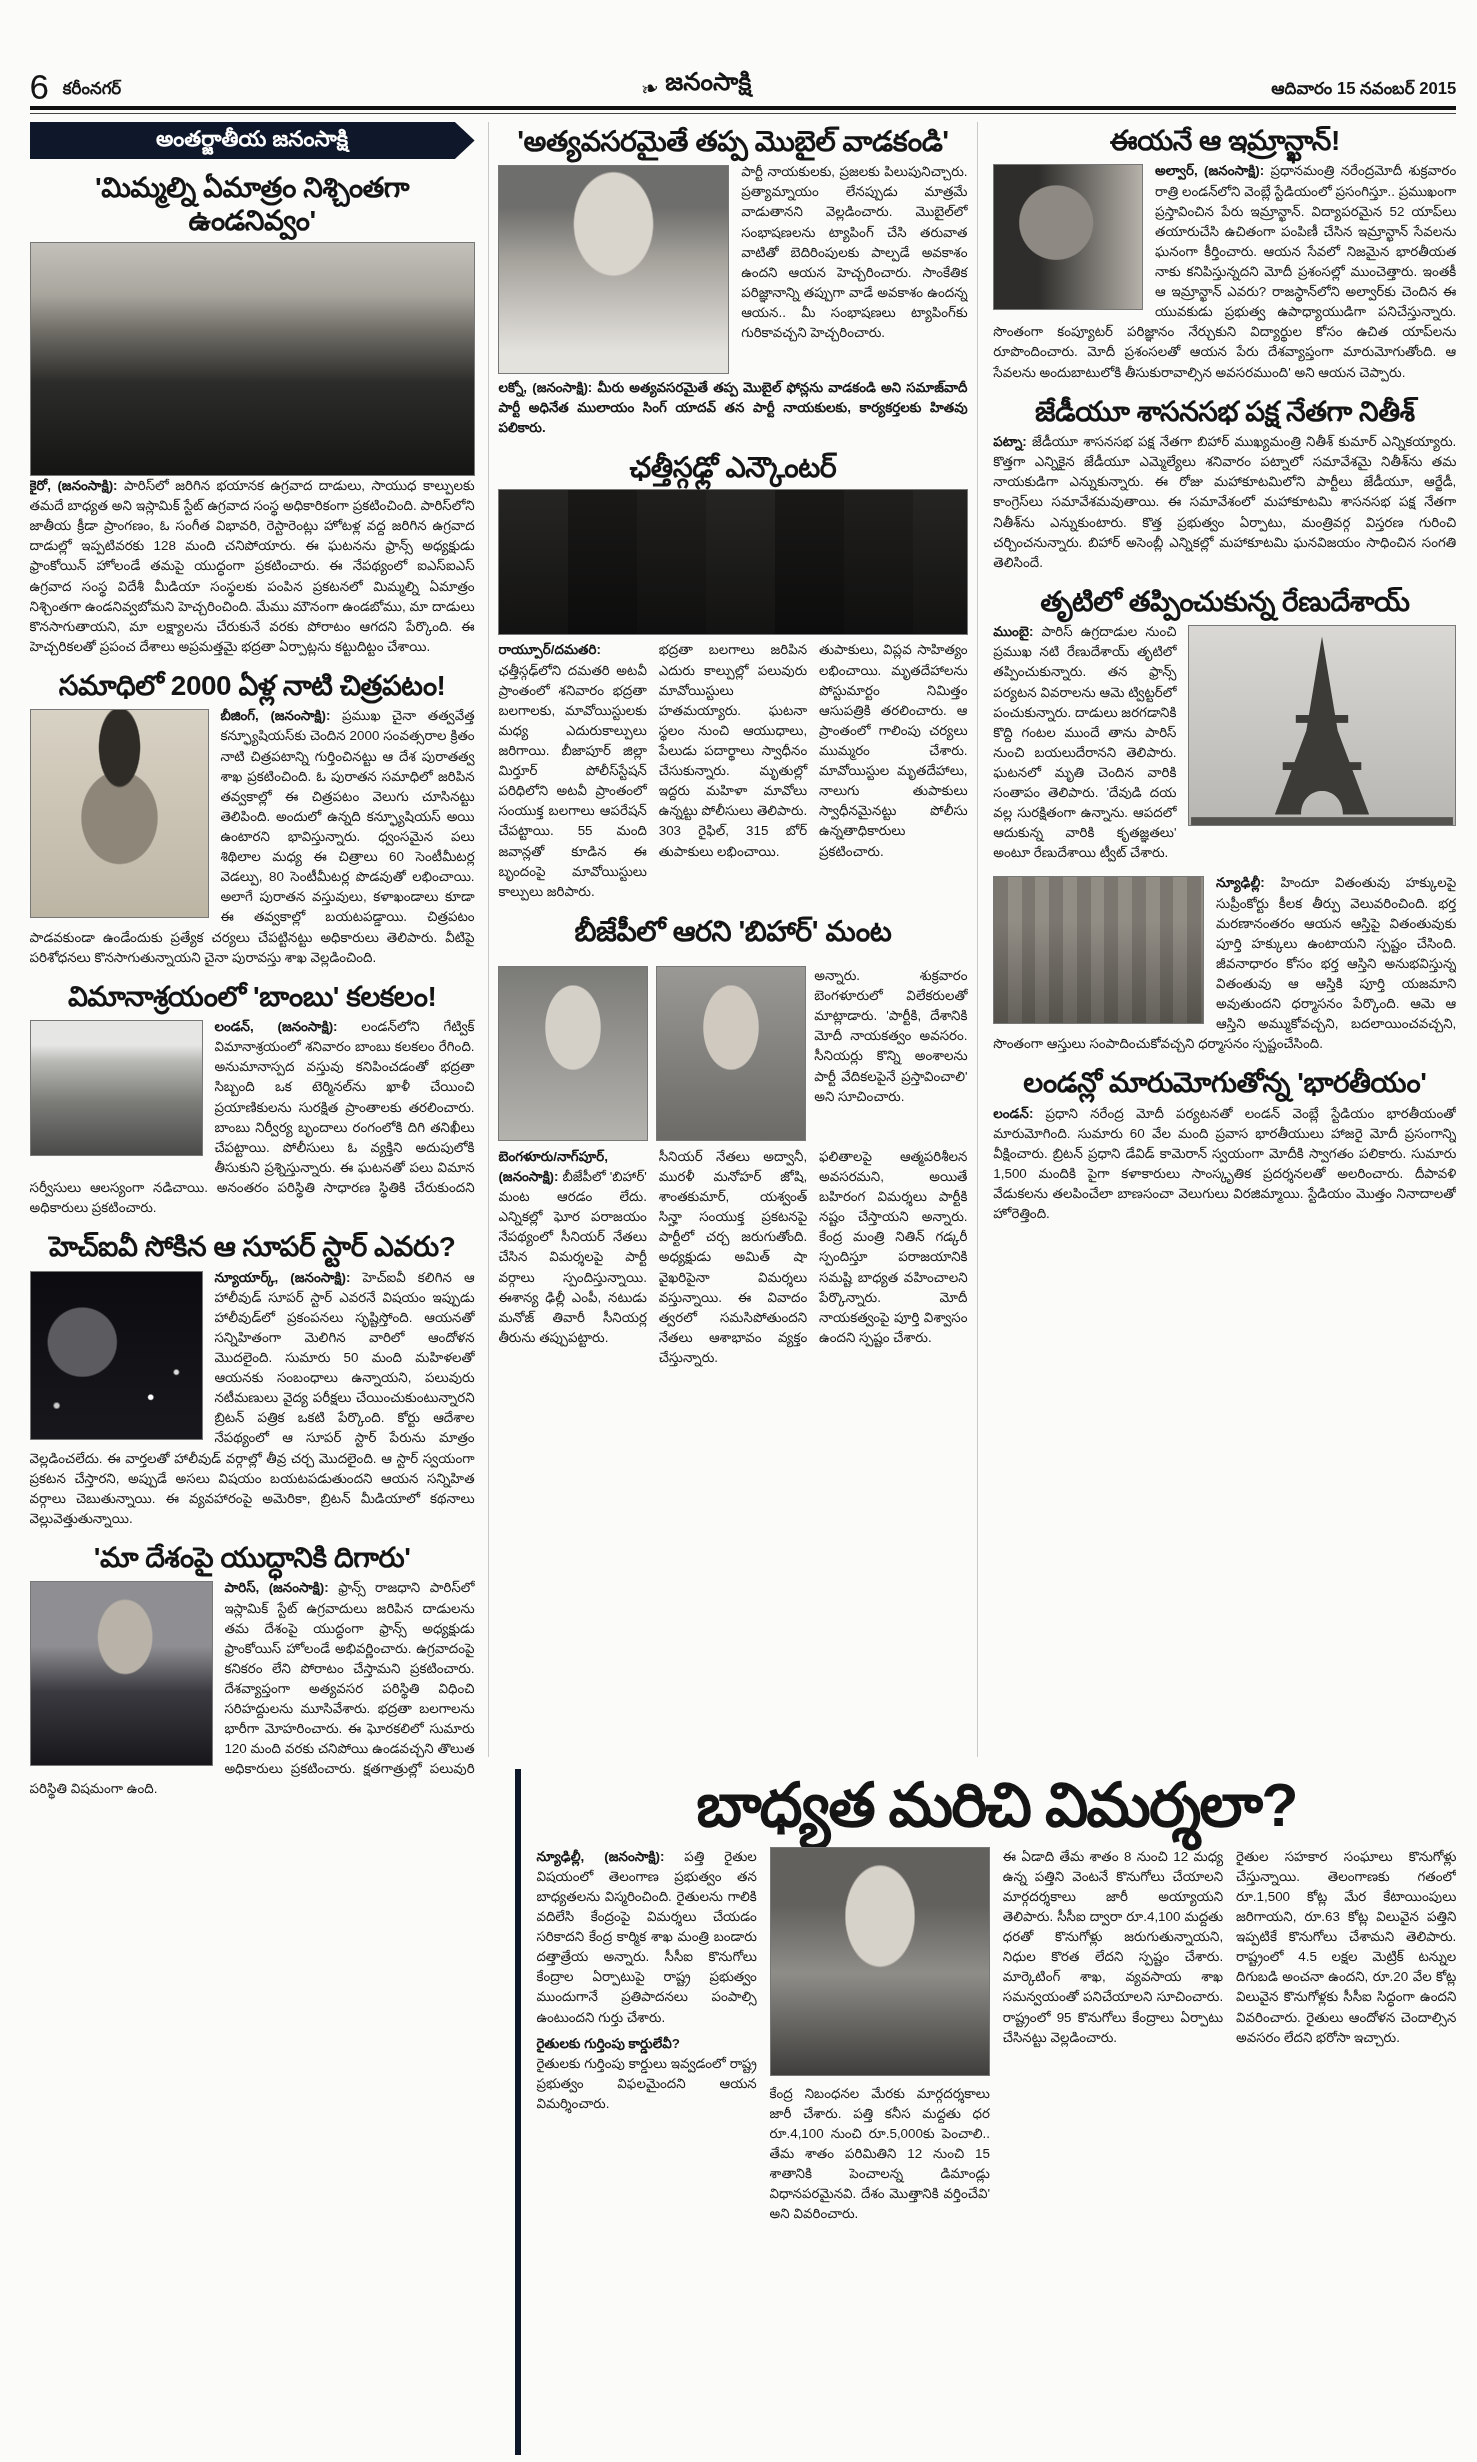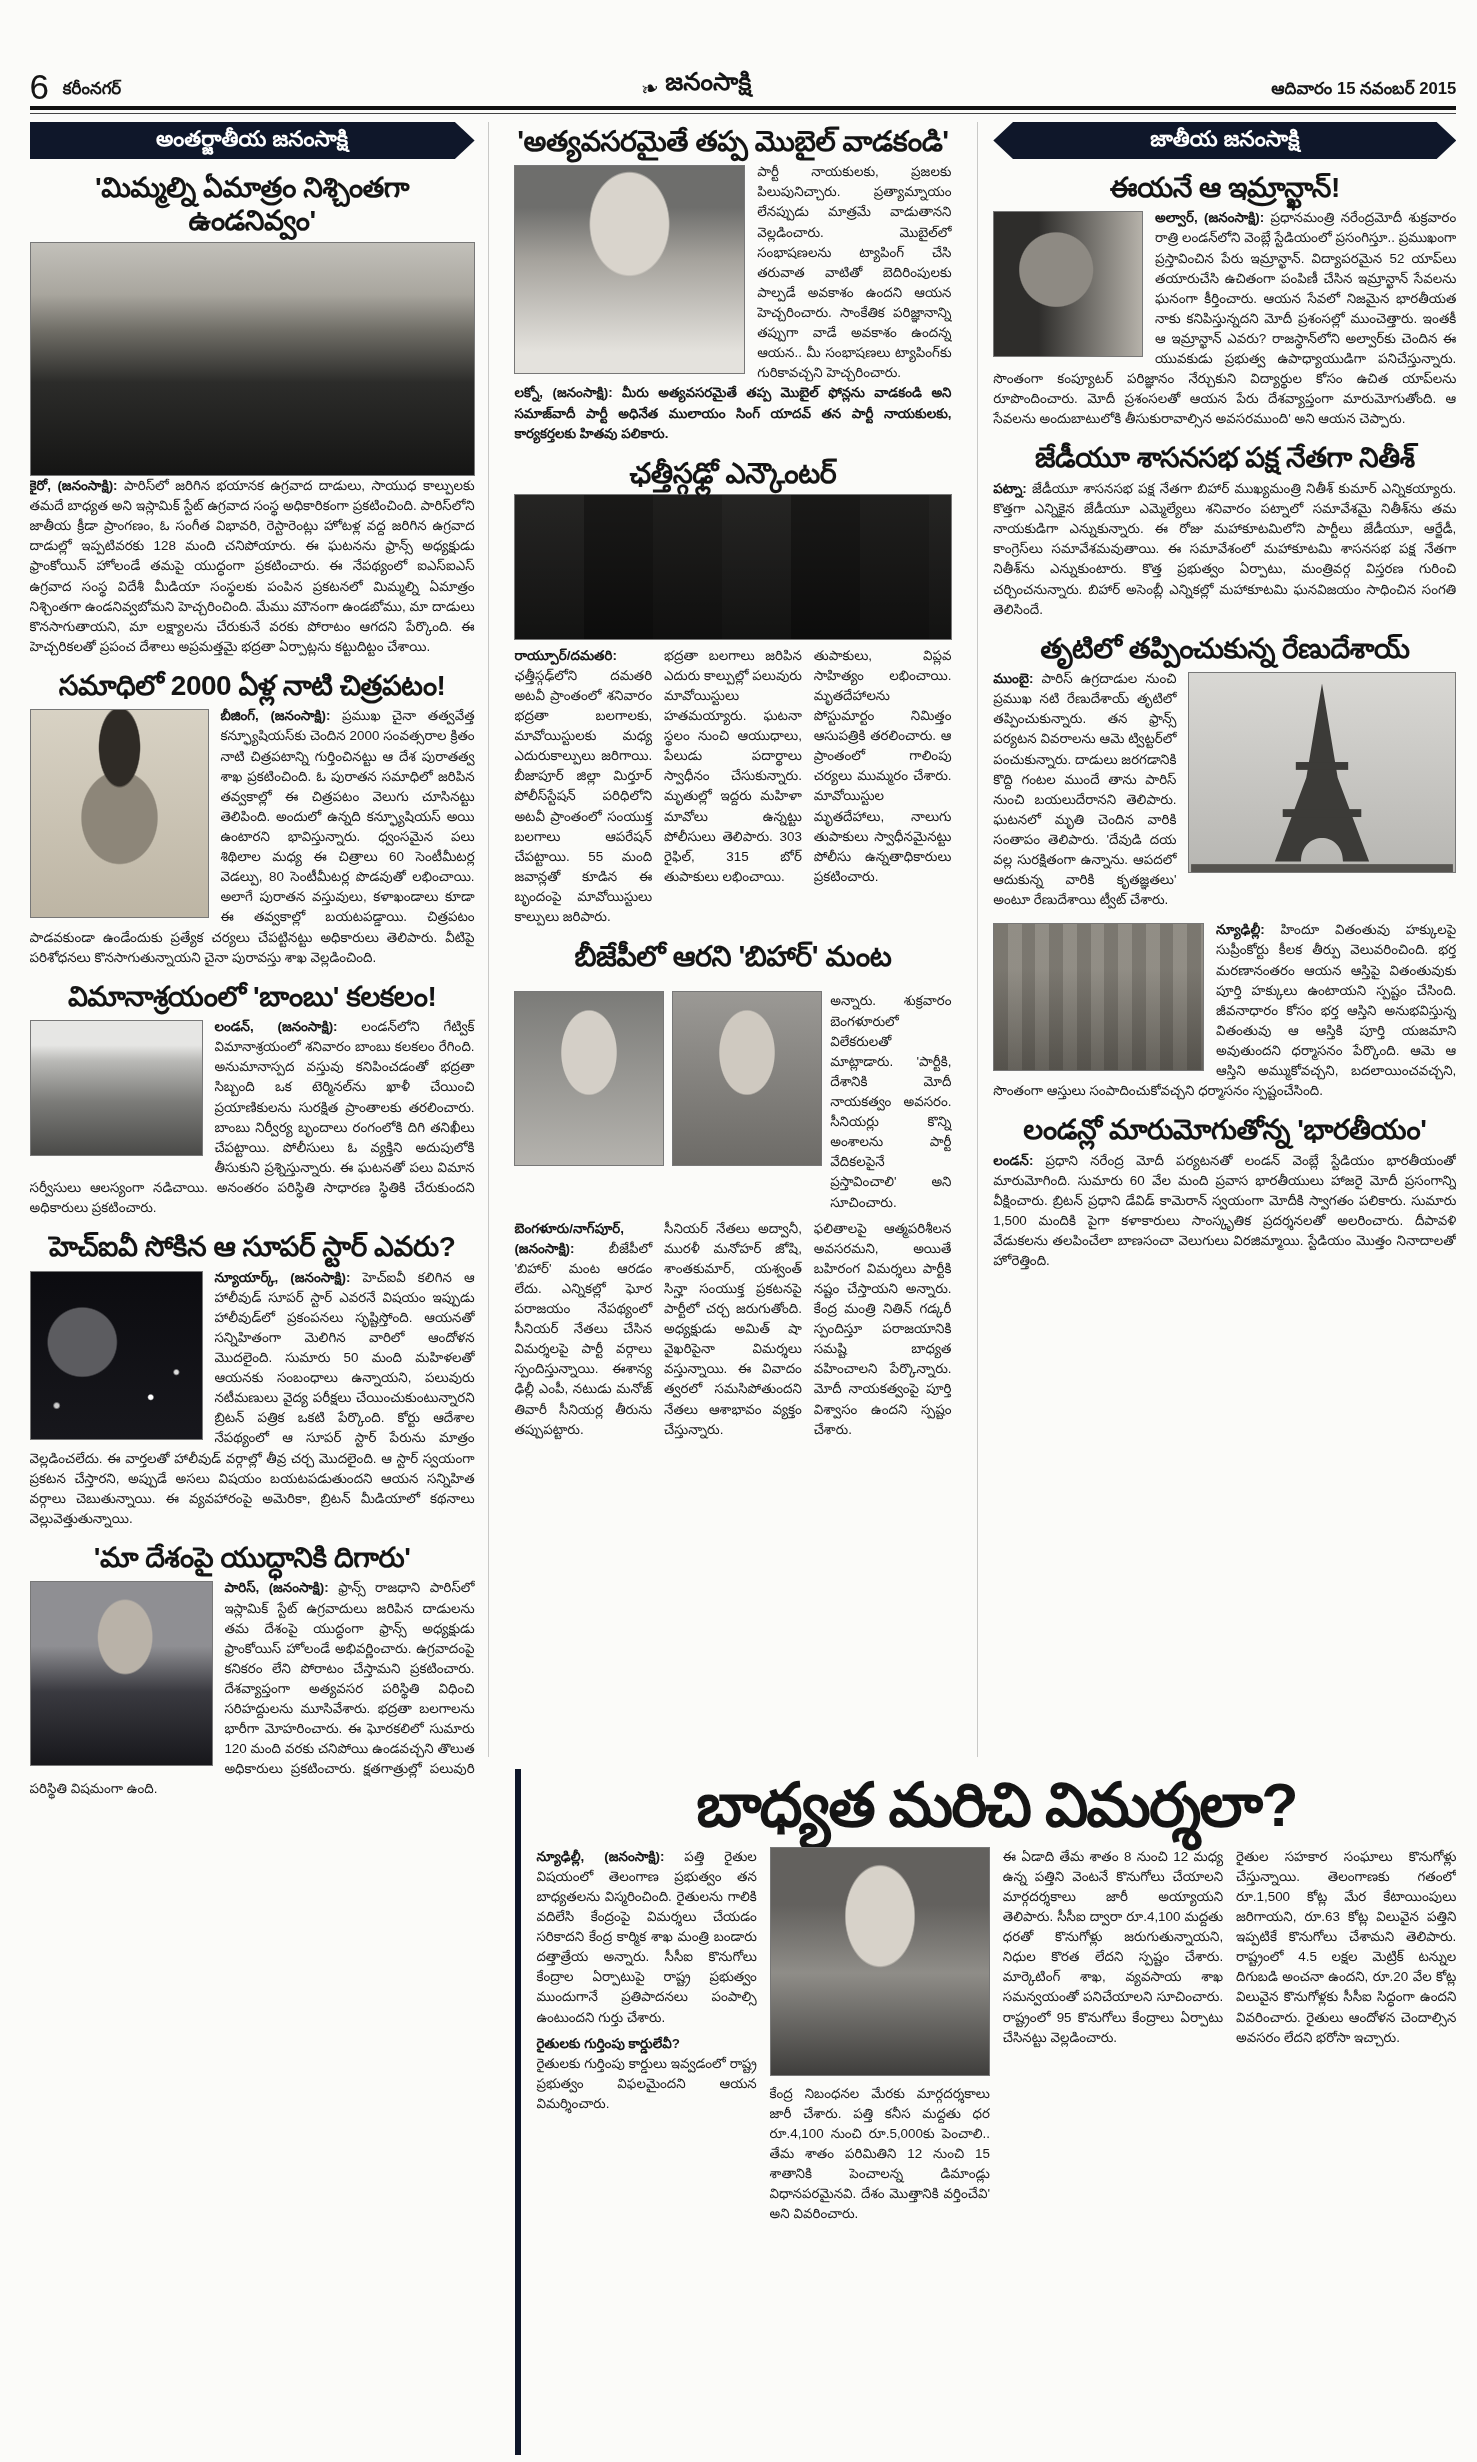--- a/index.html
+++ b/index.html
@@ -14,21 +14,21 @@
   .masthead{display:flex;align-items:flex-end;gap:5.9px;font-size:24.6px;font-weight:800;}
   .masthead .leaf{font-size:21.7px;transform:rotate(-15deg);}
   .hdate{font-size:16.7px;font-weight:bold;}
   .rule1{position:absolute;left:29.6px;right:21.7px;top:106px;height:3.9px;background:#101010;}
   .rule2{position:absolute;left:29.6px;right:21.7px;top:113px;height:1px;background:#444;}
   
   .main{position:absolute;left:29.6px;right:21.7px;top:122px;bottom:7.9px;
         display:grid;grid-template-columns:445px 1fr 465px;grid-template-rows:1635px 1fr;
         column-gap:13.8px;row-gap:11.8px;}
   .colL{grid-row:1/3;display:flex;flex-direction:column;gap:9.9px;overflow:hidden;}
-  .colC{border-left:1px solid #c9c9c7;border-right:1px solid #c9c9c7;padding:0 25px;
+  .colC{border-left:1px solid #c9c9c7;border-right:1px solid #c9c9c7;padding:0 9px;
         display:flex;flex-direction:column;gap:9.9px;overflow:hidden;}
   .colR{display:flex;flex-direction:column;gap:9.9px;overflow:hidden;padding-left:2px;}
   .bottom{grid-column:2/4;grid-row:2;border-left:6px solid #0f172a;padding-left:15px;overflow:hidden;margin-left:27px;}
   
   .banner{flex:0 0 37px;background:#0f172a;color:#fff;display:flex;align-items:center;
           justify-content:center;font-size:21.7px;font-weight:800;}
   .banner.arrowR{clip-path:polygon(0 0,calc(100% - 19.7px) 0,100% 50%,calc(100% - 19.7px) 100%,0 100%);}
   .banner.arrowLR{clip-path:polygon(19.7px 0,calc(100% - 19.7px) 0,100% 50%,calc(100% - 19.7px) 100%,19.7px 100%,0 50%);}
   h2{margin:2px 0 3.9px 0;font-size:28px;line-height:1.2;text-align:center;font-weight:800;
      letter-spacing:-0.5px;}
@@ -176,21 +176,20 @@
         </div>
         <div class="cols3" style="margin-top:5.9px;">
           <p><b class="dl">బెంగళూరు/నాగ్‌పూర్, (జనంసాక్షి):</b> <span>బీజేపీలో 'బిహార్' మంట ఆరడం లేదు. ఎన్నికల్లో ఘోర పరాజయం నేపథ్యంలో సీనియర్ నేతలు చేసిన విమర్శలపై పార్టీ వర్గాలు స్పందిస్తున్నాయి. ఈశాన్య ఢిల్లీ ఎంపీ, నటుడు మనోజ్ తివారీ సీనియర్ల తీరును తప్పుపట్టారు.</span></p>
           <p>సీనియర్ నేతలు అద్వానీ, మురళీ మనోహర్ జోషి, శాంతకుమార్, యశ్వంత్ సిన్హా సంయుక్త ప్రకటనపై పార్టీలో చర్చ జరుగుతోంది. అధ్యక్షుడు అమిత్ షా వైఖరిపైనా విమర్శలు వస్తున్నాయి. ఈ వివాదం త్వరలో సమసిపోతుందని నేతలు ఆశాభావం వ్యక్తం చేస్తున్నారు.</p>
           <p>ఫలితాలపై ఆత్మపరిశీలన అవసరమని, అయితే బహిరంగ విమర్శలు పార్టీకి నష్టం చేస్తాయని అన్నారు. కేంద్ర మంత్రి నితిన్ గడ్కరీ స్పందిస్తూ పరాజయానికి సమష్టి బాధ్యత వహించాలని పేర్కొన్నారు. మోదీ నాయకత్వంపై పూర్తి విశ్వాసం ఉందని స్పష్టం చేశారు.</p>
         </div>
       </article>
     </div>
 
     <div class="colR">
-      <div class="banner arrowLR">జాతీయ జనంసాక్షి</div>
 
       <article>
         <h2>ఈయనే ఆ ఇమ్రాన్ఖాన్!</h2>
         <div class="ph ph-imran fl"></div>
         <p><b class="dl">అల్వార్, (జనంసాక్షి):</b> <span>ప్రధానమంత్రి నరేంద్రమోదీ శుక్రవారం రాత్రి లండన్‌లోని వెంబ్లే స్టేడియంలో ప్రసంగిస్తూ.. ప్రముఖంగా ప్రస్తావించిన పేరు ఇమ్రాన్ఖాన్. విద్యాపరమైన 52 యాప్‌లు తయారుచేసి ఉచితంగా పంపిణీ చేసిన ఇమ్రాన్ఖాన్ సేవలను ఘనంగా కీర్తించారు. ఆయన సేవలో నిజమైన భారతీయత నాకు కనిపిస్తున్నదని మోదీ ప్రశంసల్లో ముంచెత్తారు. ఇంతకీ ఆ ఇమ్రాన్ఖాన్ ఎవరు? రాజస్థాన్‌లోని అల్వార్‌కు చెందిన ఈ యువకుడు ప్రభుత్వ ఉపాధ్యాయుడిగా పనిచేస్తున్నారు. సొంతంగా కంప్యూటర్ పరిజ్ఞానం నేర్చుకుని విద్యార్థుల కోసం ఉచిత యాప్‌లను రూపొందించారు. మోదీ ప్రశంసలతో ఆయన పేరు దేశవ్యాప్తంగా మారుమోగుతోంది. ఆ సేవలను అందుబాటులోకి తీసుకురావాల్సిన అవసరముంది' అని ఆయన చెప్పారు.</span></p>
         <div class="clear"></div>
       </article>
 
       <article>
         <h2>జేడీయూ శాసనసభ పక్ష నేతగా నితీశ్</h2>

